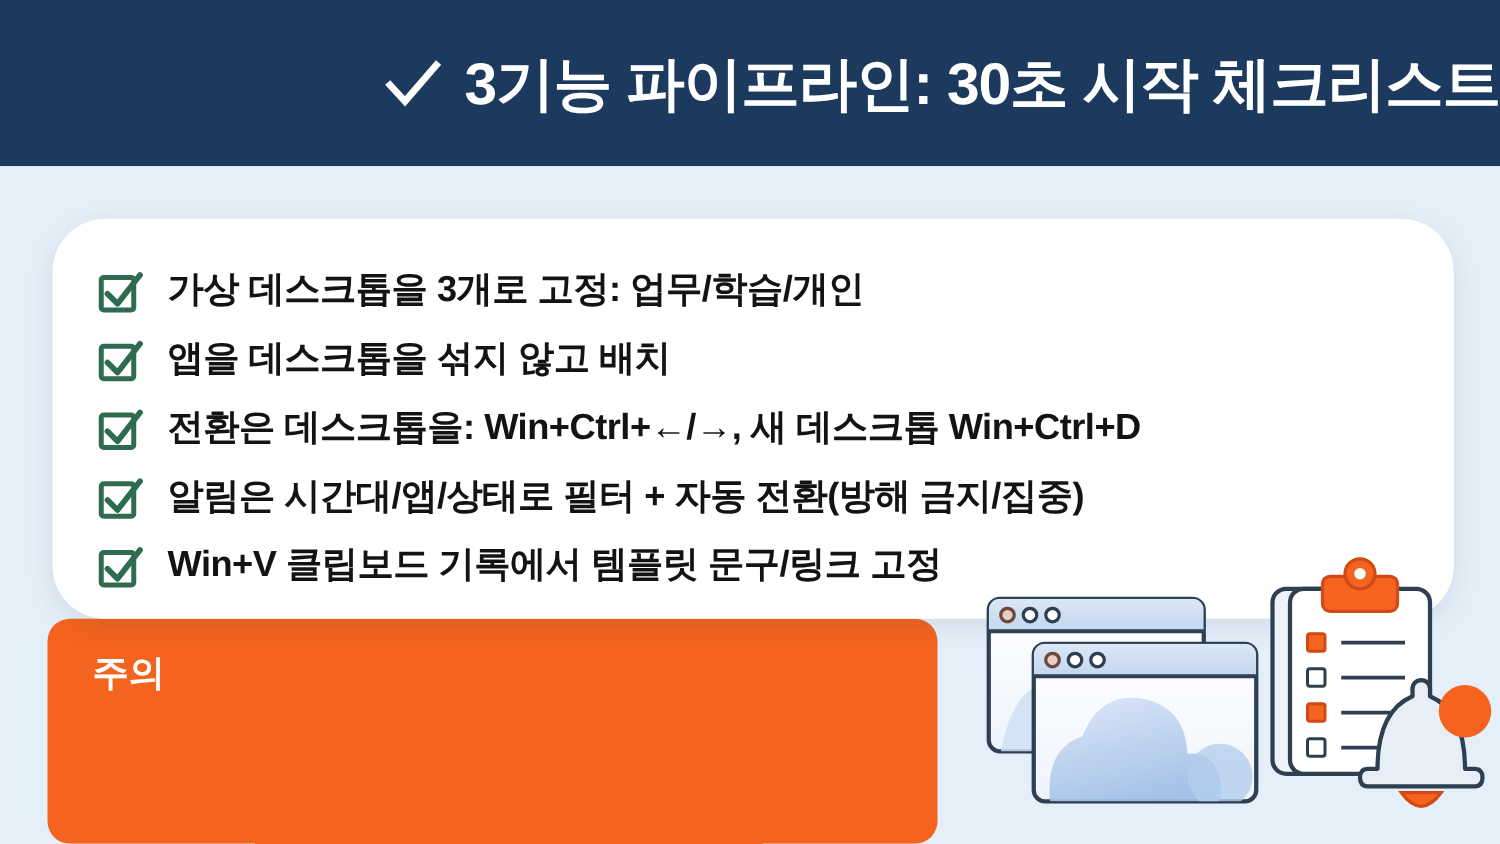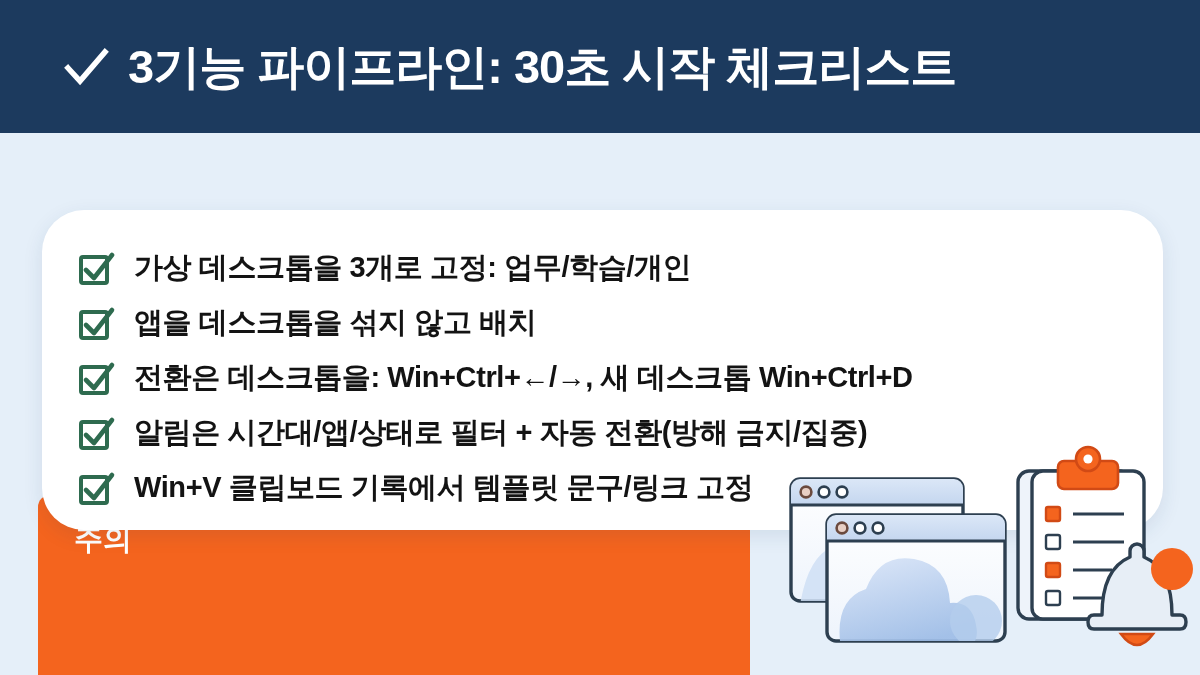--- a/index.html
+++ b/index.html
@@ -8,21 +8,21 @@
     font-family:"Liberation Sans","DejaVu Sans",sans-serif;
     background:#e5eff9;
     position:relative;
     overflow:hidden;
   }
 
   
   .header {
     position:absolute; left:0; top:0; width:1200px; height:133px;
     background:#1c3a5e;
-    display:flex; align-items:center;
+    display:flex; align-items:center;justify-content:flex-end;
   }
   .header-check {
     margin-left:62px; width:48px; height:48px; flex:0 0 auto;
     position:relative;
   }
   .header-check svg { display:block; }
   .header-title {
     margin-left:18px;
     color:#ffffff;
     font-size:47px;
@@ -39,40 +39,40 @@
   }
 
   
   .warning {
     position:absolute;
     left:38px; top:362px; width:712px; height:180px;
     background:#f4641e;
     border-top-left-radius:12px;
     border-top-right-radius:2px;
     z-index:1;
+    border-radius:18px;
   }
   .warning-title {
     position:absolute; left:36px; top:30px;
     color:#ffffff; font-size:29px; font-weight:bold; line-height:1;
   }
   .warning-body {
     position:absolute; left:36px; top:70px; width:660px;
     color:#ffffff; font-size:27px; font-weight:bold; line-height:1.35;
     white-space:pre-line;
   }
 
   
   .card {
     position:absolute;
     left:42px; top:42px; width:1121px; height:320px;
     background:#ffffff;
     border-radius:42px;
     box-shadow:0 6px 20px rgba(30,60,100,0.10);
     z-index:2;
-    margin-top:35px;
   }
   .list { position:absolute; left:34px; top:30px; right:20px; }
   .list-item {
     display:flex; align-items:center;
     height:55px;
   }
   .cb { flex:0 0 auto; width:40px; height:40px; margin-right:18px; position:relative; }
   .cb svg { display:block; }
   .item-text {
     font-size:29px;

